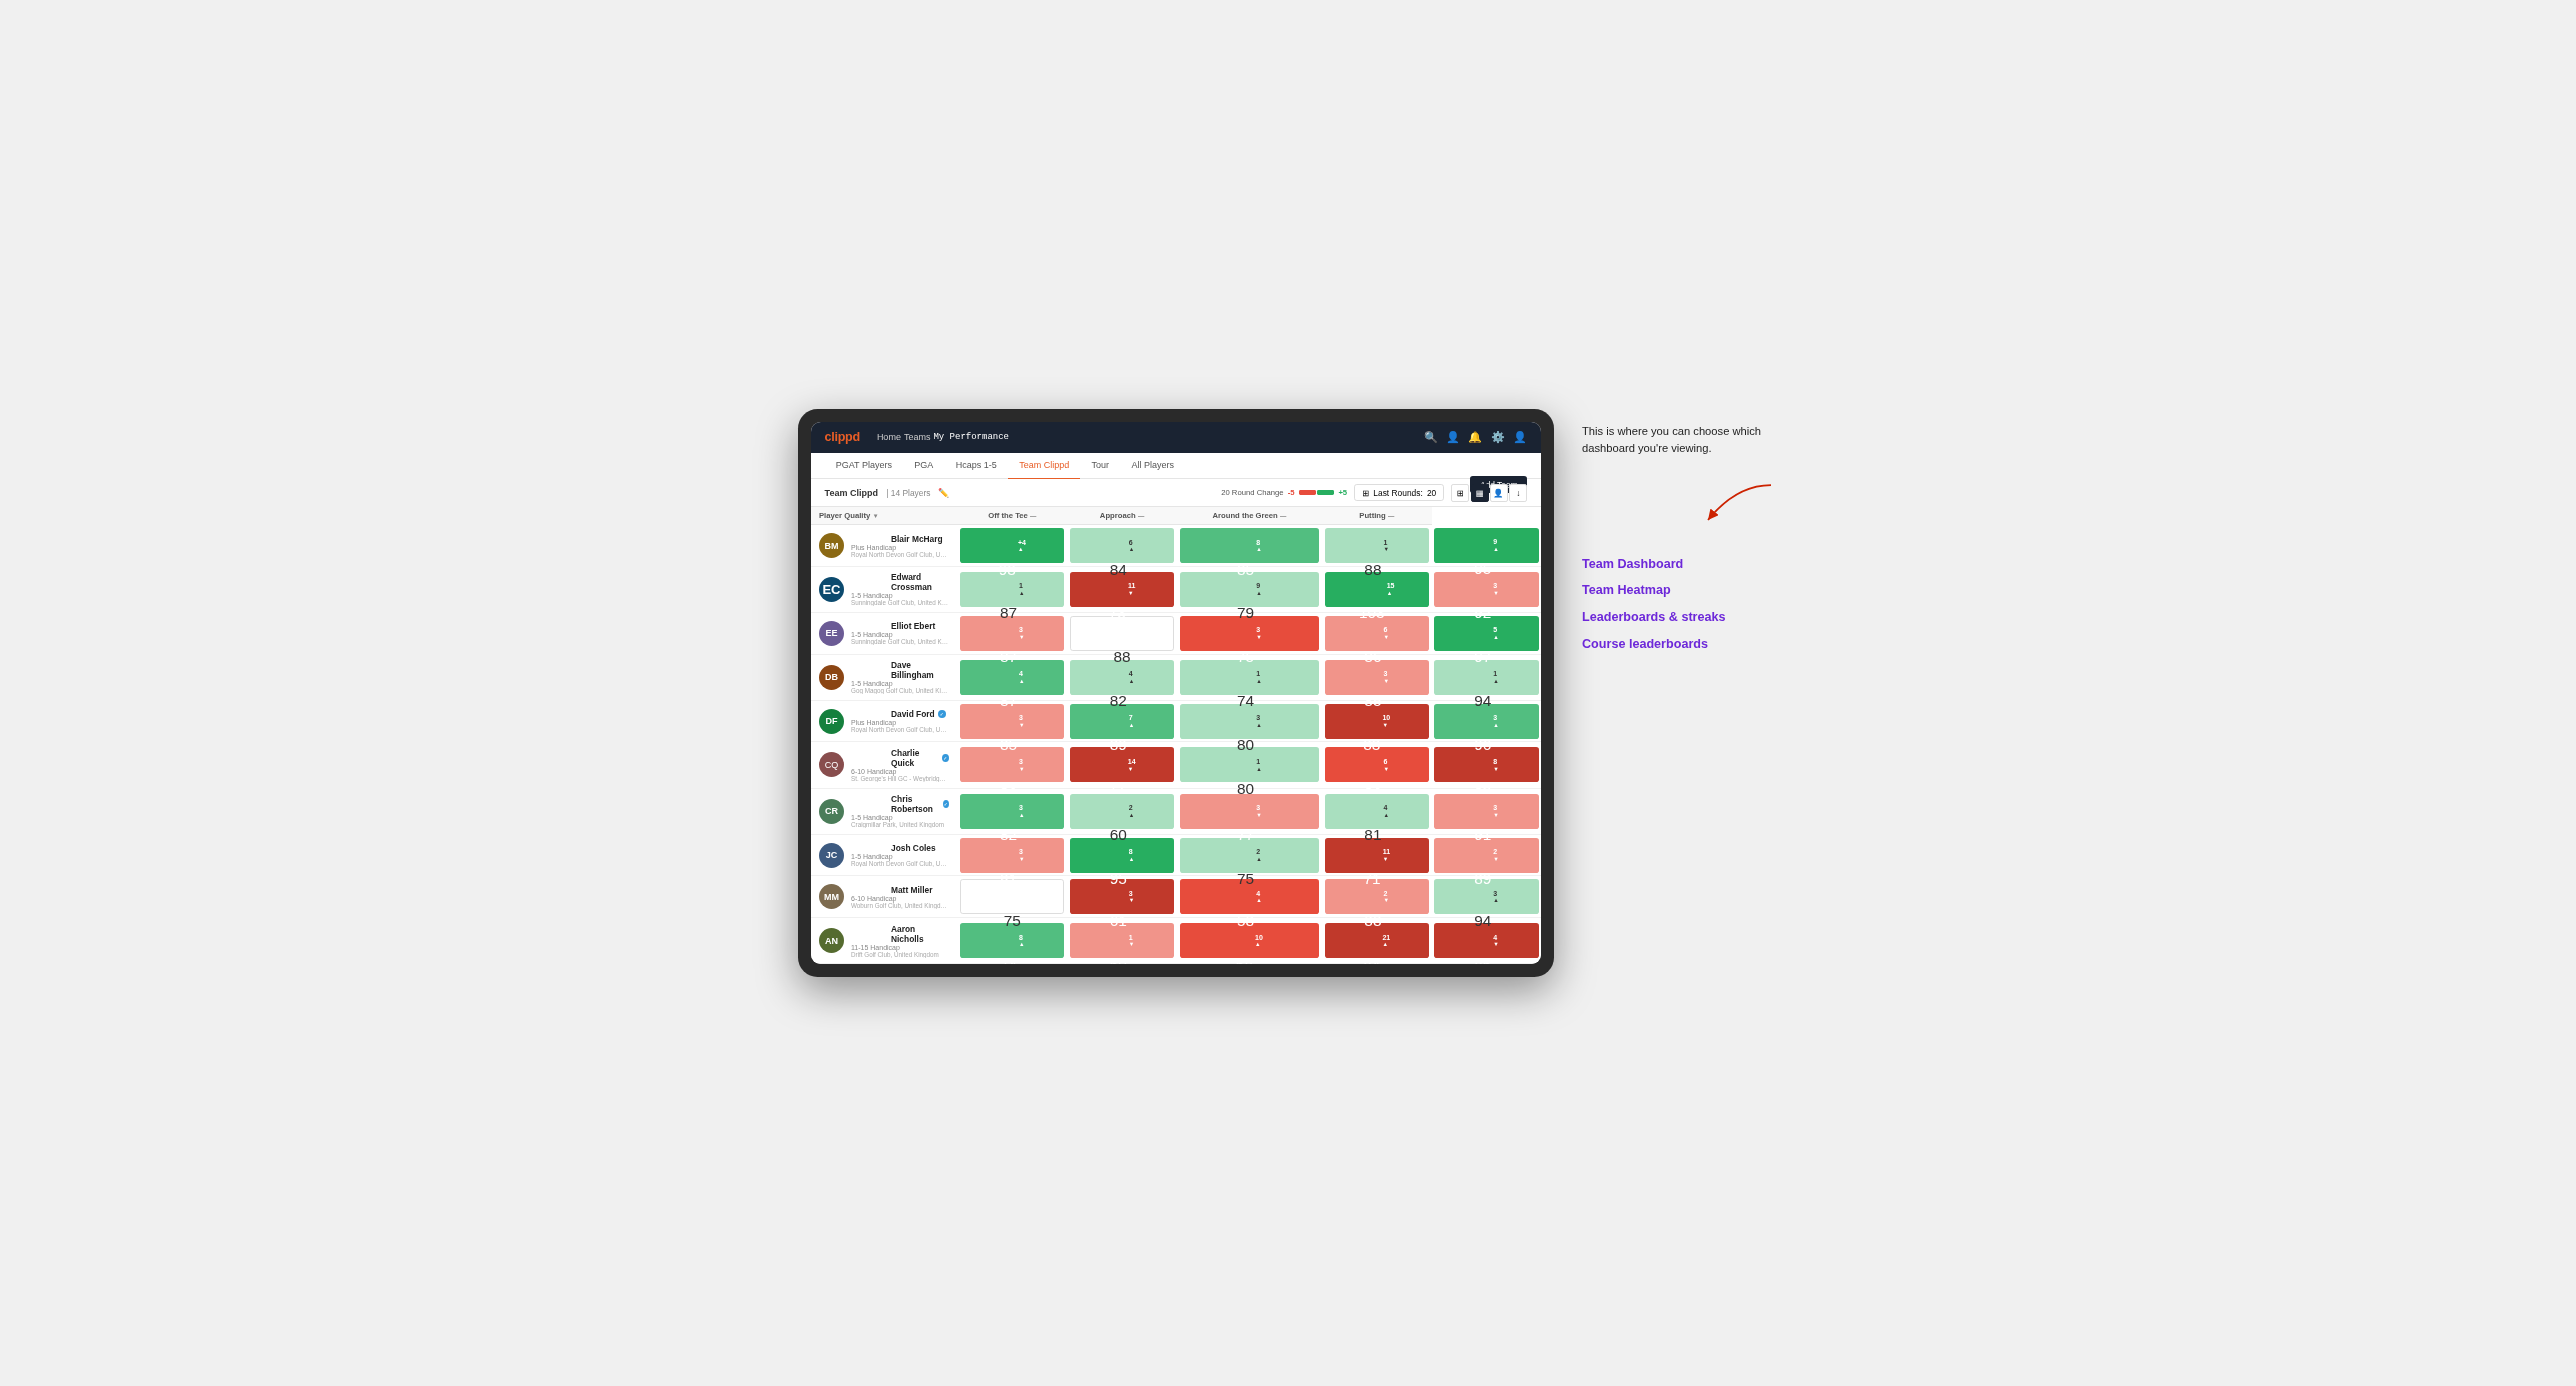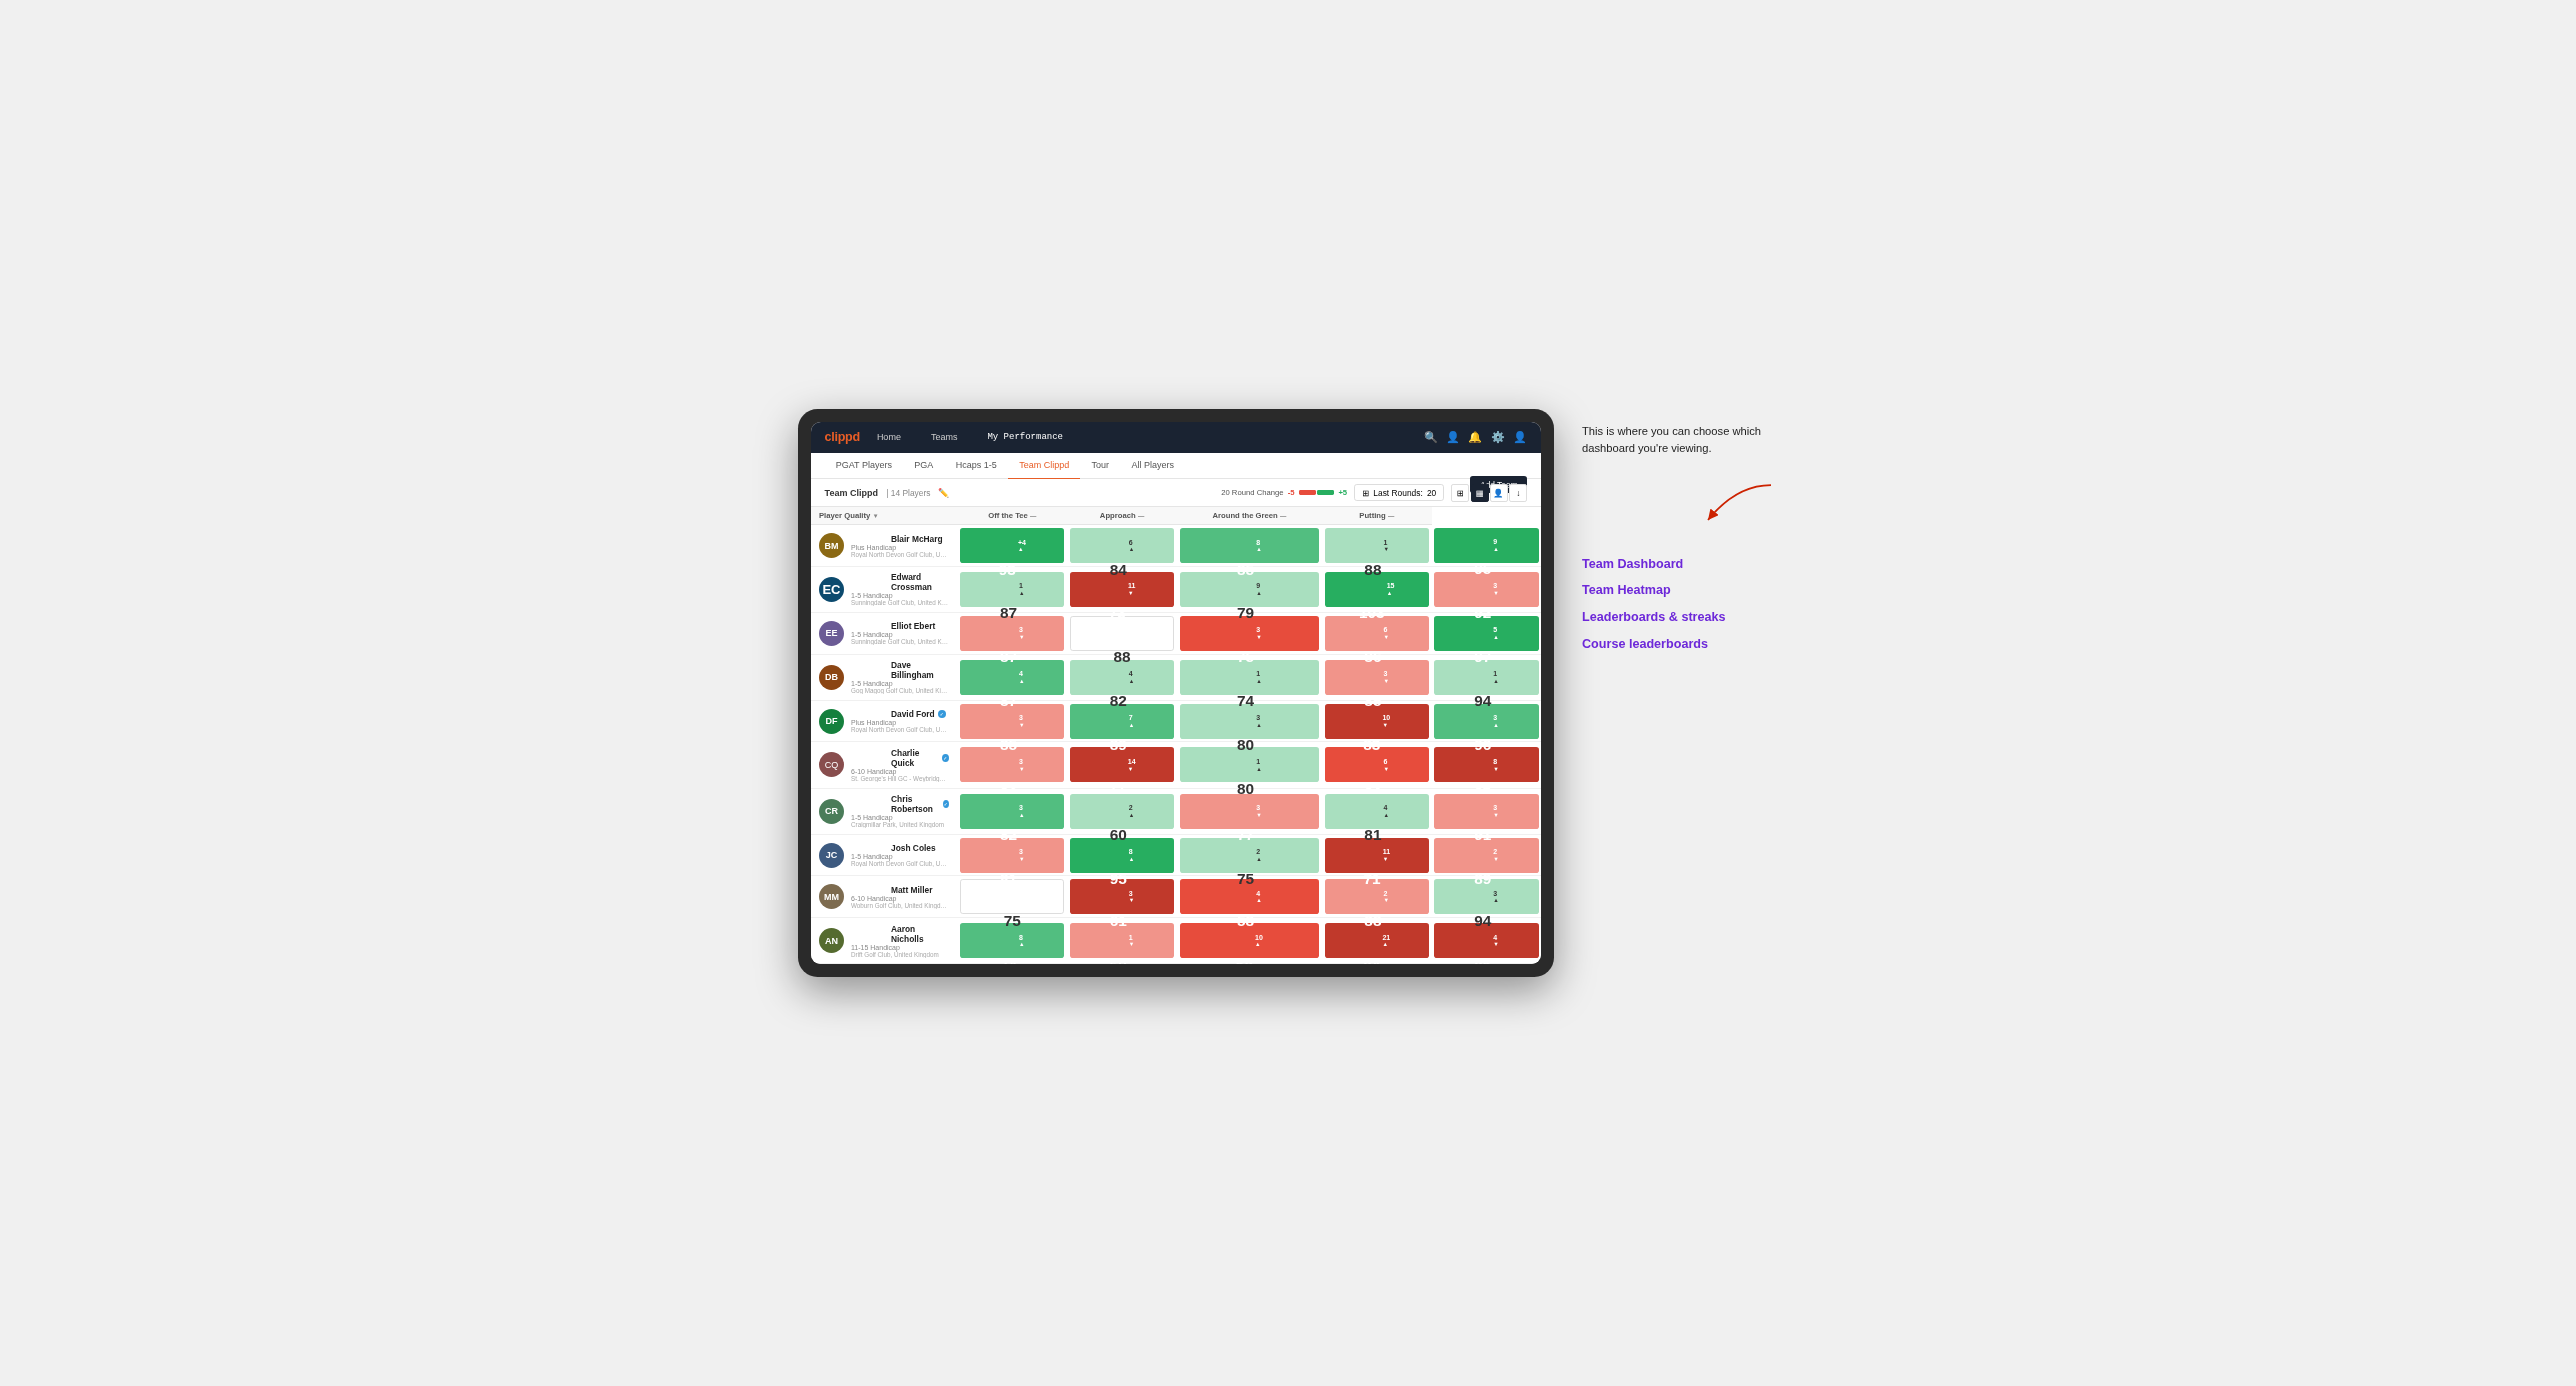--- a/index.html
+++ b/index.html
@@ -49,21 +49,21 @@
 
     .nav-logo {
       color: #e85d26;
       font-size: 12.6px;
       font-weight: 700;
       letter-spacing: -0.3px;
     }
 
     .nav-links {
       display: flex;
-      gap: 30px;
+      gap: 3px;
       flex: 1;
     }
 
     .nav-link {
       color: #ccc;
       font-size: 9px;
       cursor: pointer;
       text-decoration: none;
     }
 
@@ -319,21 +319,21 @@
       align-items: center;
       justify-content: center;
       gap: 2.1px;
       height: 35px;
       border-radius: 2.8px;
       min-width: 63px;
     }
 
     .score-number {
       font-size: 15.4px;
-      font-weight: 700;
+      font-weight: 400;
       margin-top: 48px;
     }
 
     .score-change {
       font-size: 7px;
       display: flex;
       flex-direction: column;
       align-items: flex-start;
       line-height: 1.1;
     }

